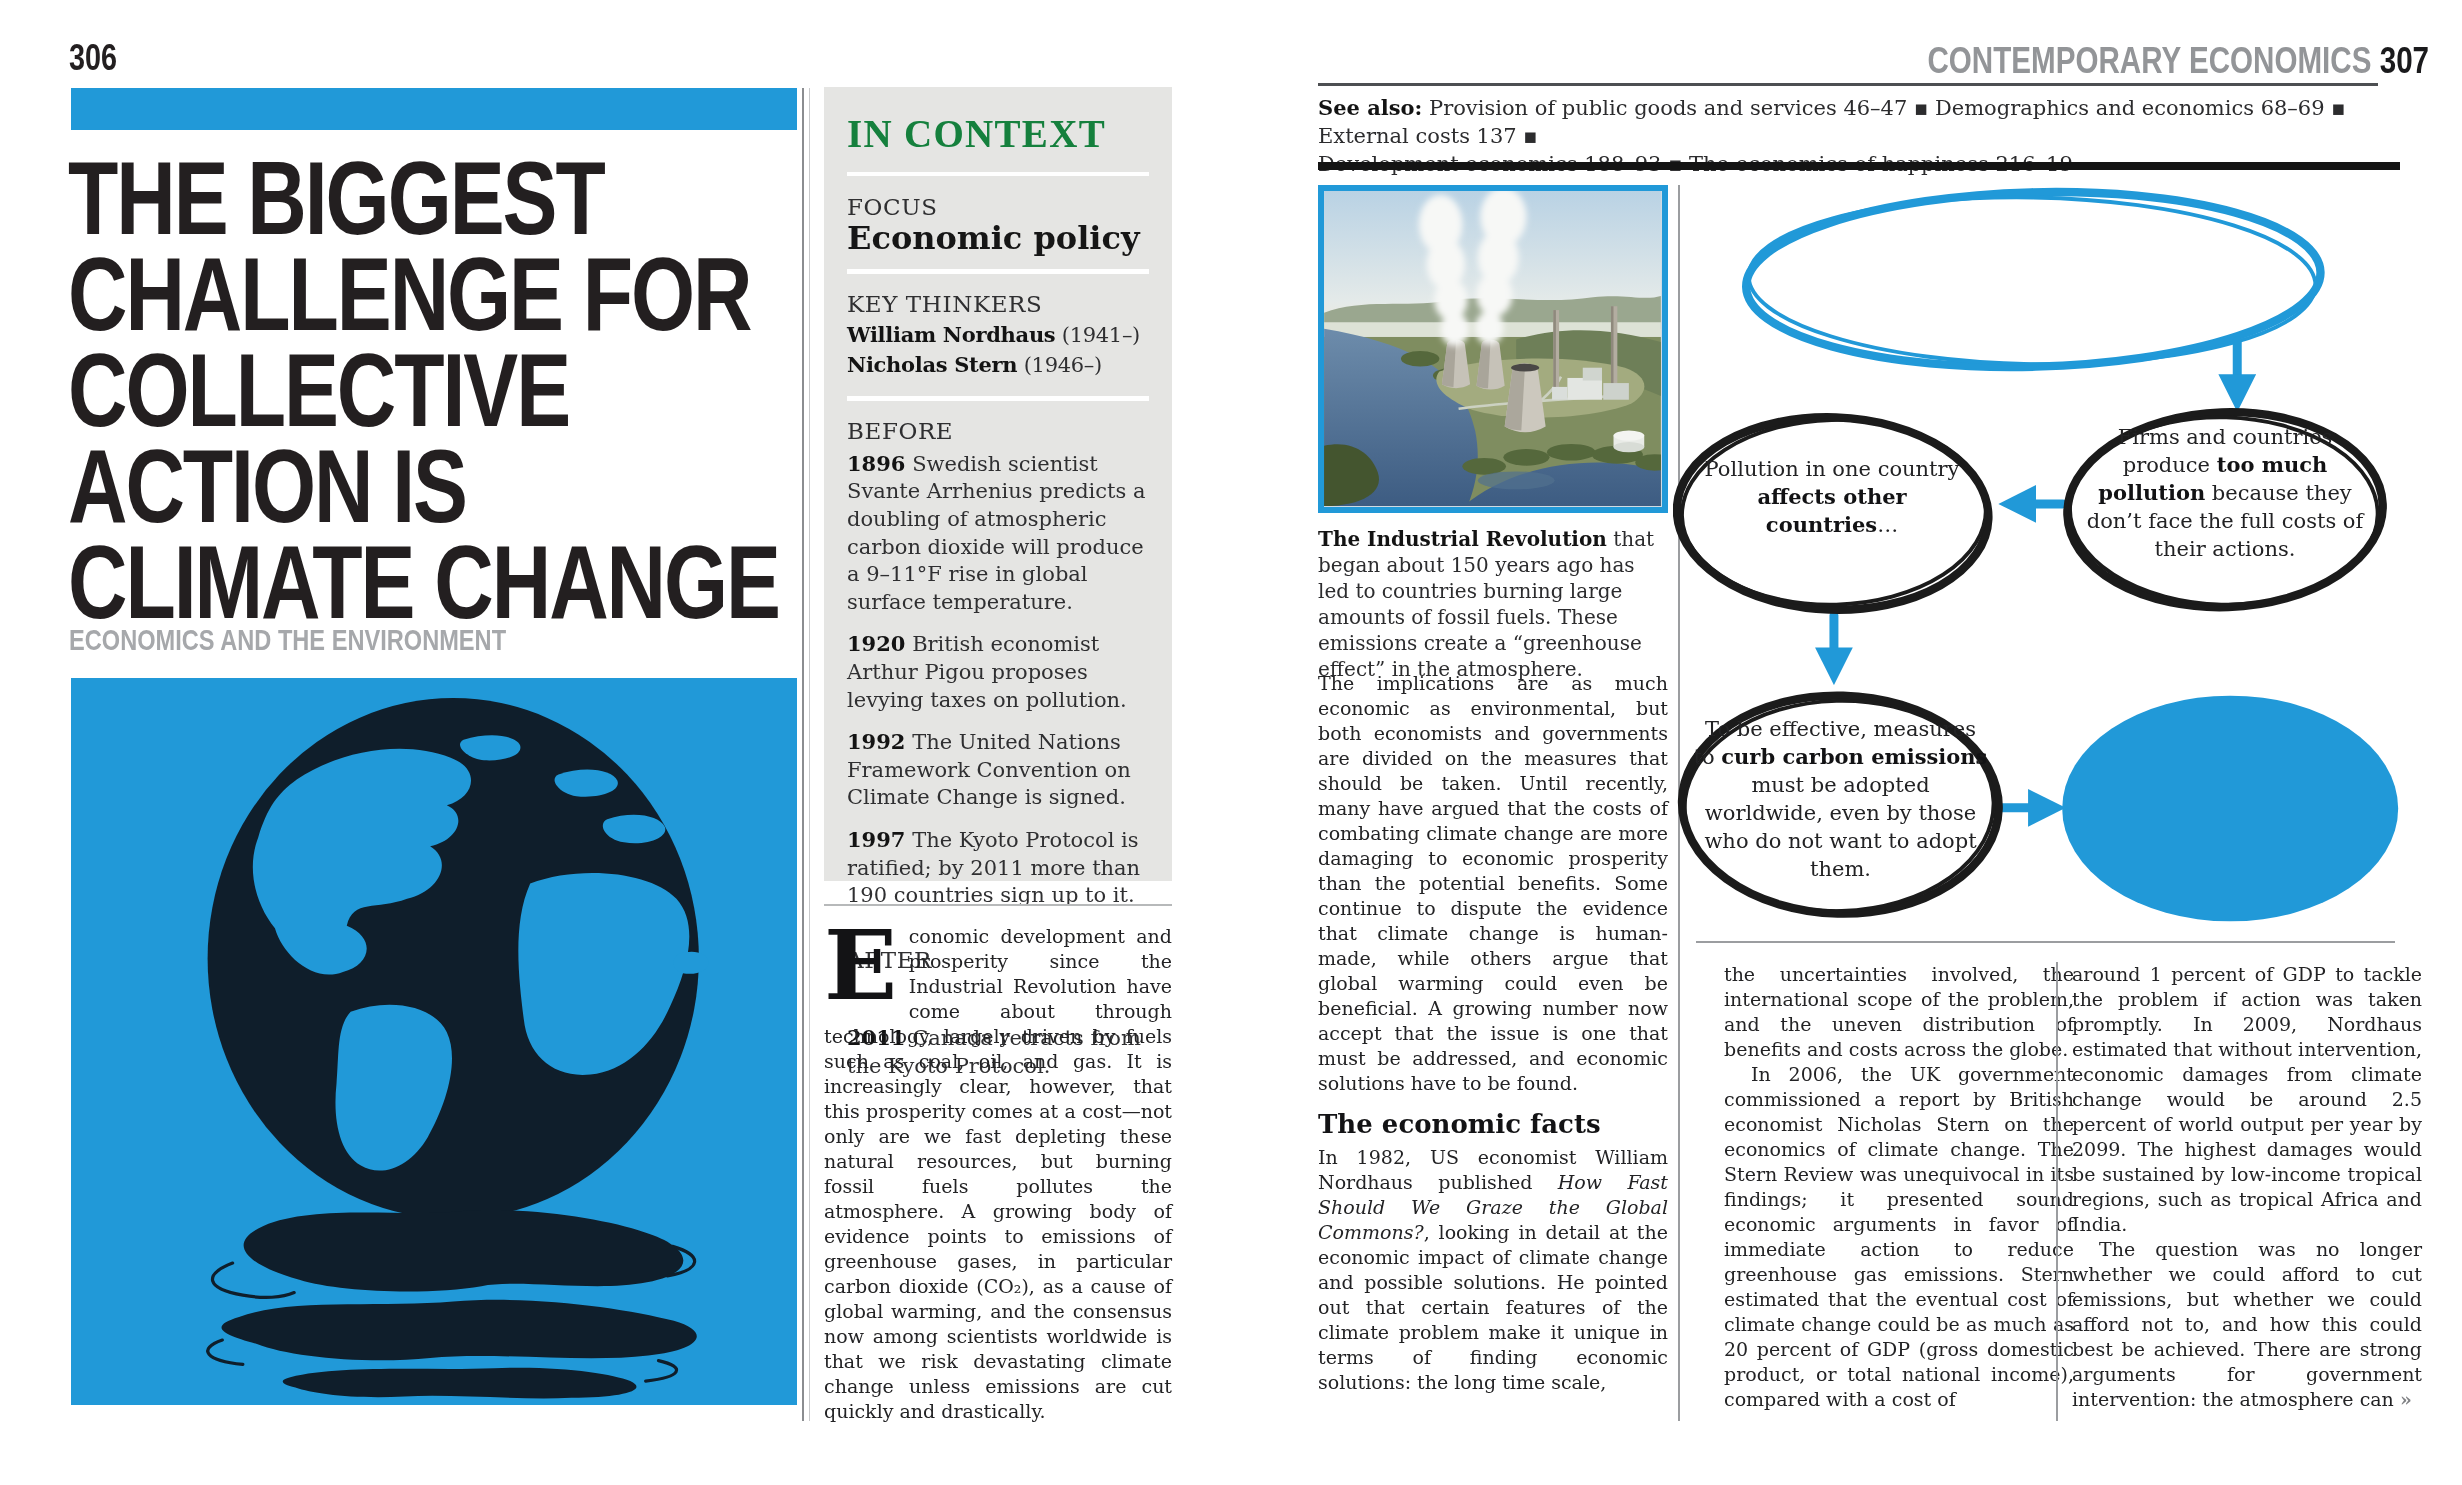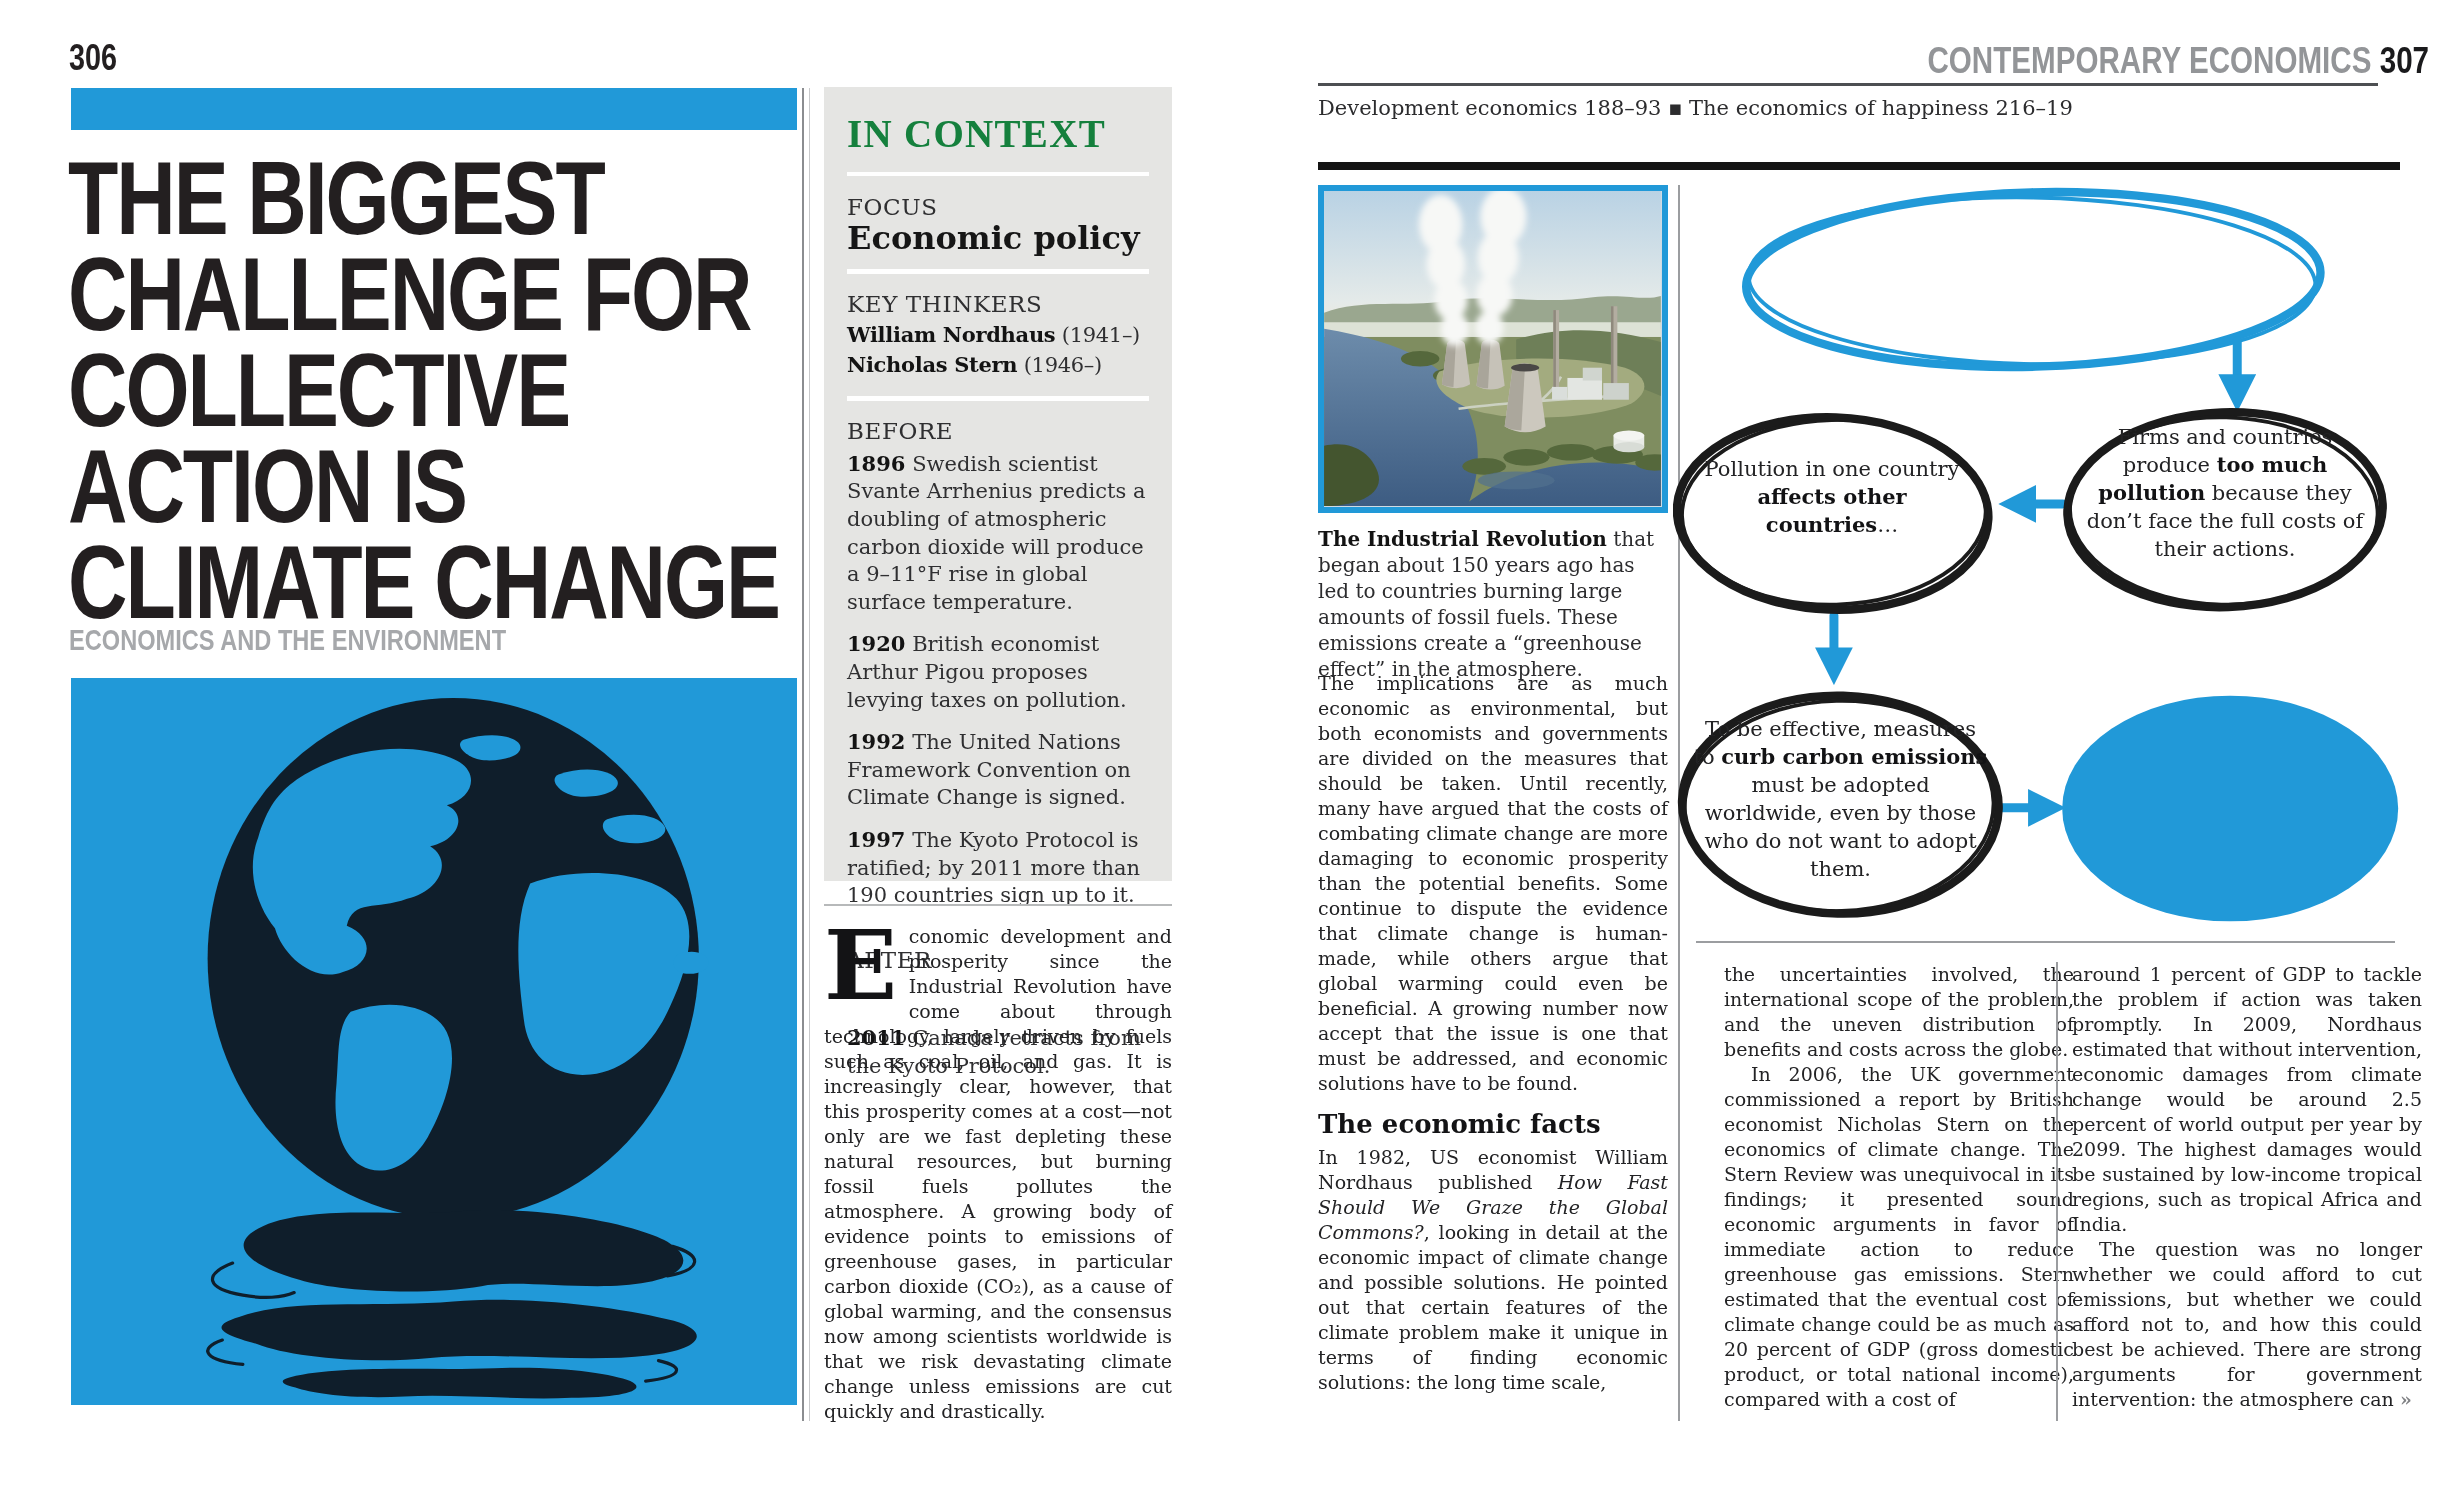--- a/index.html
+++ b/index.html
@@ -131,20 +131,21 @@
 
   <div class="abs" style="left:1231px;top:0;width:1231px;height:1485px;">
 
     <div class="abs cond-r sec-title" style="right:33px;top:40px;">
       <span>CONTEMPORARY ECONOMICS </span><span class="pn">307</span>
     </div>
 
     <div class="abs thinrule" style="left:87px;top:83px;width:1060px;height:2.6px;"></div>
 
     <div class="abs seealso" style="left:87px;top:94px;width:1077px;">
+      <div><b>See also:</b><span> Provision of public goods and services 46–47  ▪  Demographics and economics 68–69  ▪  External costs 137  ▪</span></div>
       <div><span>Development economics 188–93  ▪  The economics of happiness 216–19</span></div>
     </div>
 
     <div class="abs thickbar" style="left:87px;top:162px;width:1082px;height:8.3px;"></div>
 
     <div class="abs photo" style="left:87px;top:185px;width:350px;height:328px;">
       <svg width="337" height="315" viewBox="0 0 526 492">
         <defs>
           <linearGradient id="sky" x1="0" y1="0" x2="0" y2="1">
             <stop offset="0" stop-color="#b9d2e4"></stop>

